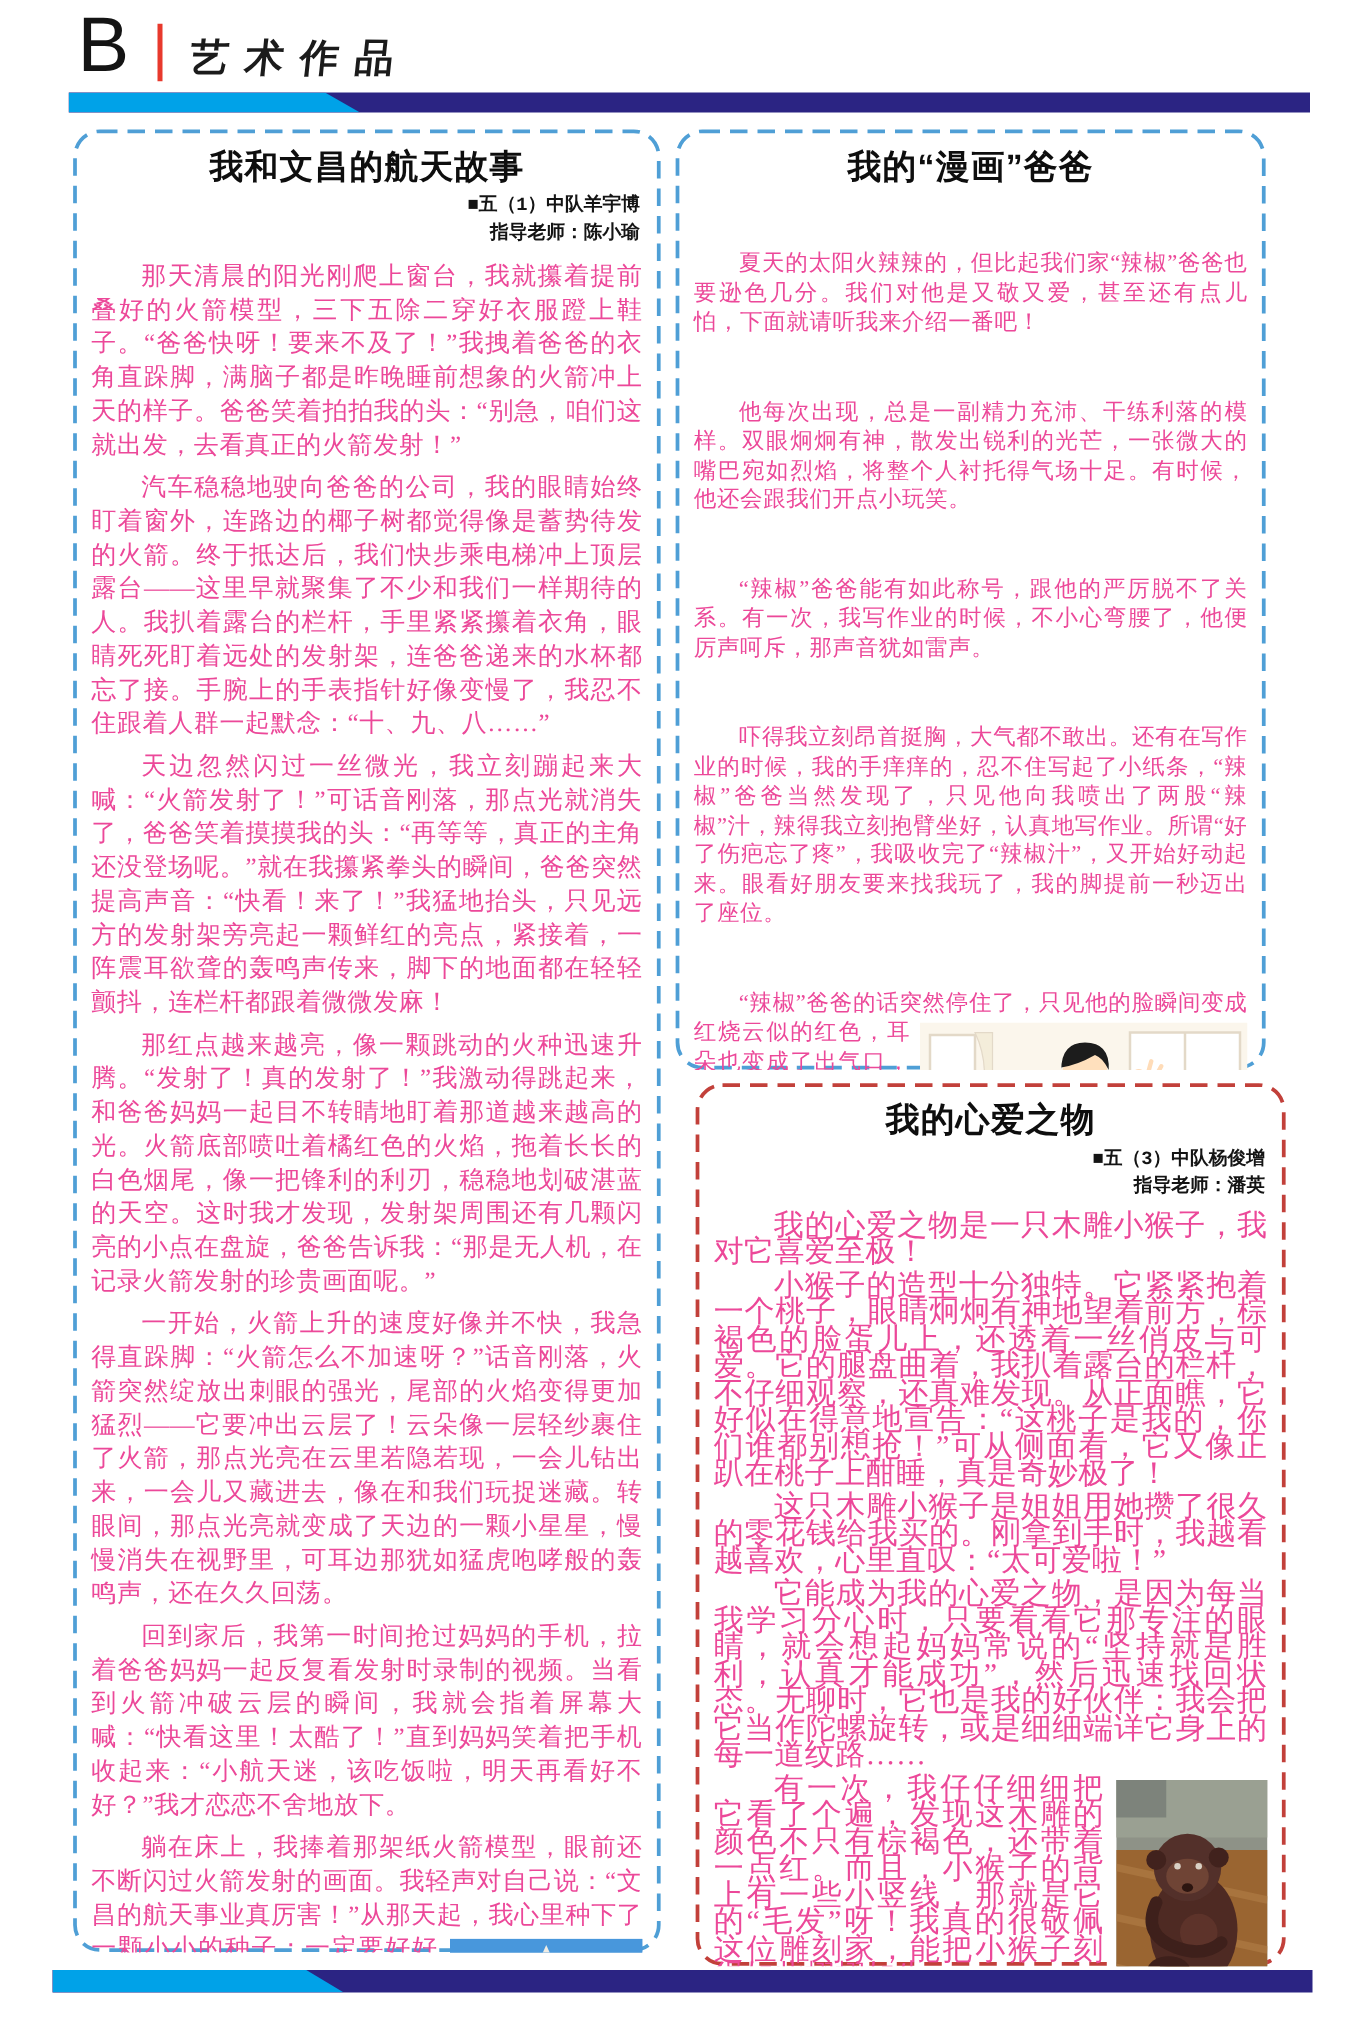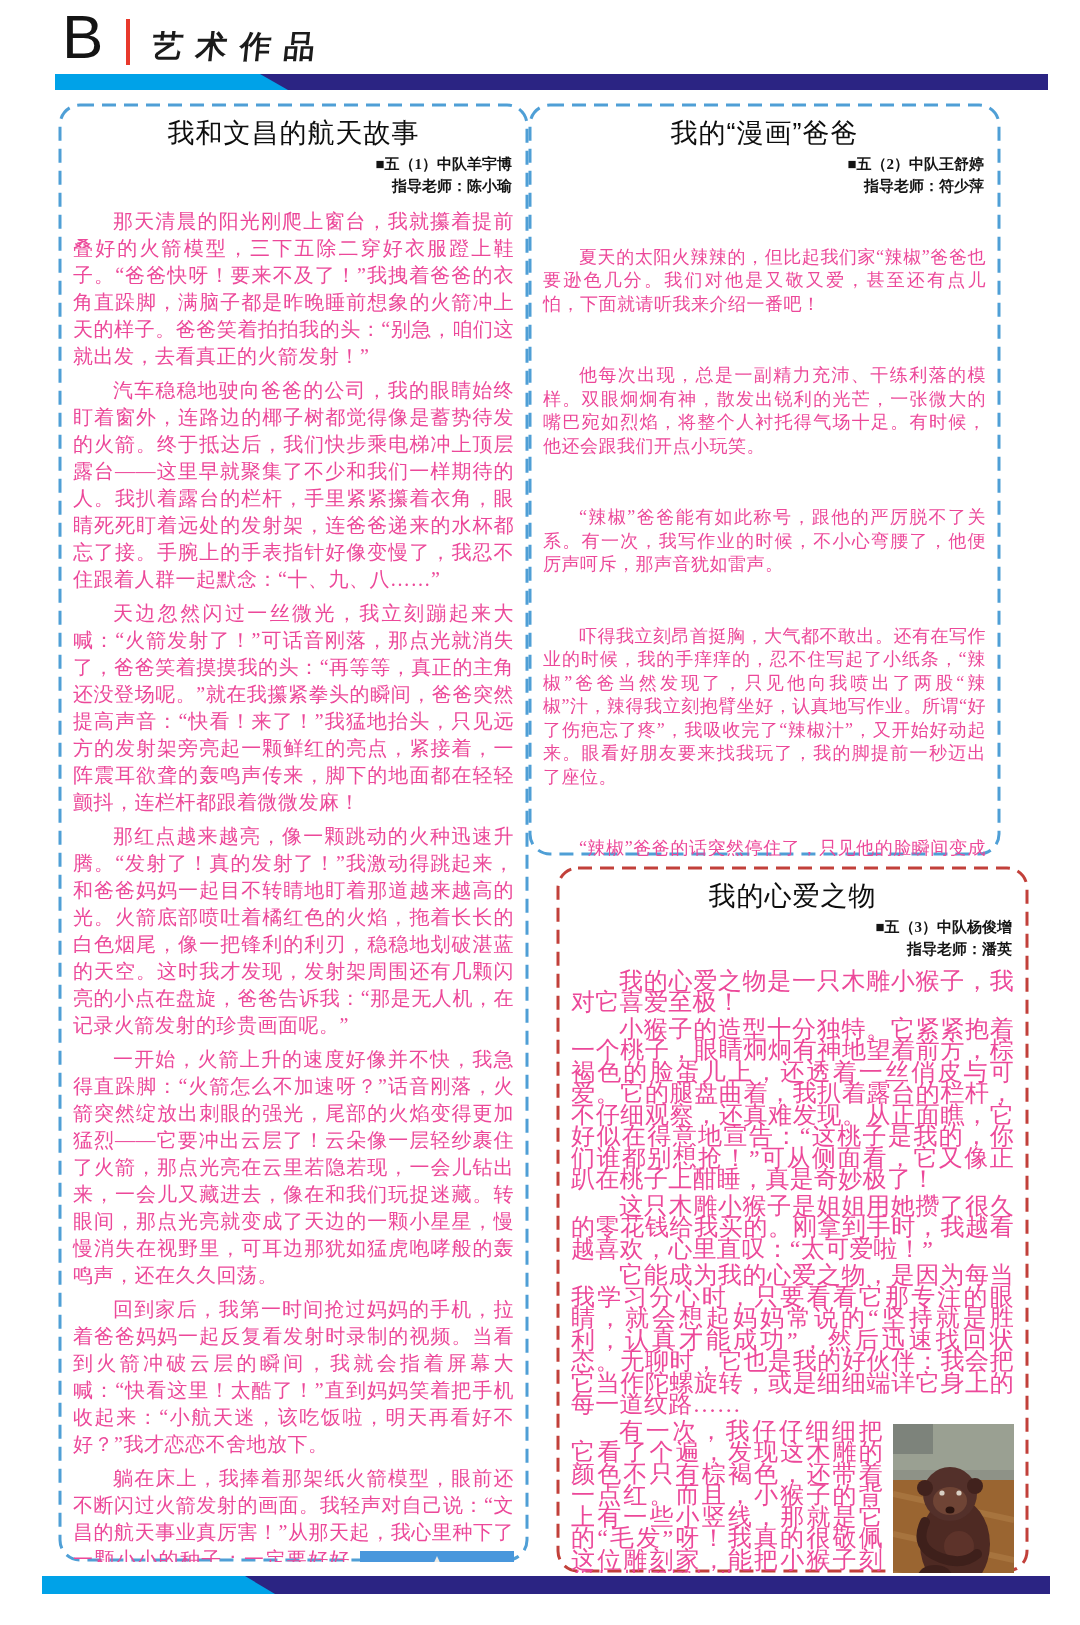--- a/index.html
+++ b/index.html
@@ -18,38 +18,38 @@
   .bar .cyan{position:absolute;inset:0;background:#00a2e8;}
   .bar-top{left:55px;top:74px;width:993px;height:16px;}
   .bar-top .cyan{clip-path:polygon(0 0,205px 0,233px 100%,0 100%);}
   .bar-bottom{left:42px;top:1576px;width:1008px;height:18px;}
   .bar-bottom .cyan{clip-path:polygon(0 0,203px 0,233px 100%,0 100%);}
 
   
   .box{position:absolute;}
   .box .dash{position:absolute;inset:0;width:100%;height:100%;}
   .box .inner{position:relative;padding:8px 15px 10px;height:calc(100% - 18px);overflow:hidden;}
-  .art-title{margin:4px 0 3px;text-align:center;font-size:27px;font-weight:normal;
+  .art-title{margin:4px 0 3px;text-align:center;font-size:27px;font-weight:bold;
         font-family:"Liberation Sans","DejaVu Sans",sans-serif;color:#0e0e0e;letter-spacing:1px;}
   .byline{text-align:right;font-weight:bold;font-size:15px;line-height:1.45;
-        font-family:Liberation Serif, serif;margin:2px 2px 10px 0;color:#141414;}
+        font-family:Liberation Mono, monospace;margin:2px 2px 10px 0;color:#141414;}
   .body p{margin:0 0 6px;text-indent:2em;text-align:justify;color:#ec4899;}
   .a1 .body p{font-size:20px;line-height:27px;letter-spacing:.5px;margin-bottom:7px;}
   .a2 .body p{font-size:18px;line-height:23.5px;letter-spacing:.5px;margin-top:48px;}
   .a3 .body p{font-size:24px;line-height:21.5px;letter-spacing:.3px;margin-bottom:5px;}
 
   
   .float-img{float:right;display:block;}
   .float-img svg{display:block;}
   .img-rocket{width:154px;height:97px;margin:5px 0 2px 10px;}
   .img-cartoon{width:262px;height:158px;margin:4px 0 2px 8px;}
   .img-monkey{width:121px;height:190px;margin:3px 0 2px 10px;}
 
   #box-space   {left:58px;top:103px;width:471px;height:1459px;}
-  #box-comic   {left:528px;top:103px;width:473px;height:753px;}
+  #box-comic   {left:540px;top:103px;width:473px;height:753px;}
   #box-treasure{left:556px;top:866px;width:473px;height:707px;}
 </style>
 </head>
 <body>
 
 <div class="page">
 
   <div class="brand-letter">B</div>
   <div class="red-divider"></div>
   <div class="section-title">艺术作品</div>
@@ -102,24 +102,20 @@
       </div>
     </div>
   </section>
 
   <section class="box a2" id="box-comic">
     <svg class="dash" preserveAspectRatio="none" viewBox="0 0 473 753">
       <rect x="2" y="2" width="469" height="749" rx="20" fill="none" stroke="#4f9fd6" stroke-width="3" stroke-dasharray="14 8"></rect>
     </svg>
     <div class="inner">
       <h2 class="art-title">我的“漫画”爸爸</h2>
-      <div class="byline">
-        <div>■五（2）中队王舒婷</div>
-        <div>指导老师：符少萍</div>
-      </div>
       <div class="body">
         <p>夏天的太阳火辣辣的，但比起我们家“辣椒”爸爸也要逊色几分。我们对他是又敬又爱，甚至还有点儿怕，下面就请听我来介绍一番吧！</p>
         <p>他每次出现，总是一副精力充沛、干练利落的模样。双眼炯炯有神，散发出锐利的光芒，一张微大的嘴巴宛如烈焰，将整个人衬托得气场十足。有时候，他还会跟我们开点小玩笑。</p>
         <p>“辣椒”爸爸能有如此称号，跟他的严厉脱不了关系。有一次，我写作业的时候，不小心弯腰了，他便厉声呵斥，那声音犹如雷声。</p>
         <p>吓得我立刻昂首挺胸，大气都不敢出。还有在写作业的时候，我的手痒痒的，忍不住写起了小纸条，“辣椒”爸爸当然发现了，只见他向我喷出了两股“辣椒”汁，辣得我立刻抱臂坐好，认真地写作业。所谓“好了伤疤忘了疼”，我吸收完了“辣椒汁”，又开始好动起来。眼看好朋友要来找我玩了，我的脚提前一秒迈出了座位。</p>
         <p>
           <span>“辣椒”爸爸的话突然停住了，只见他的</span><span class="float-img img-cartoon">
               <svg viewBox="0 0 262 158" width="262" height="158">
               <rect width="262" height="158" fill="#fbf6ec"></rect>
               <rect x="8" y="10" width="36" height="54" fill="#ffffff" stroke="#e3d9c8" stroke-width="2"></rect>

